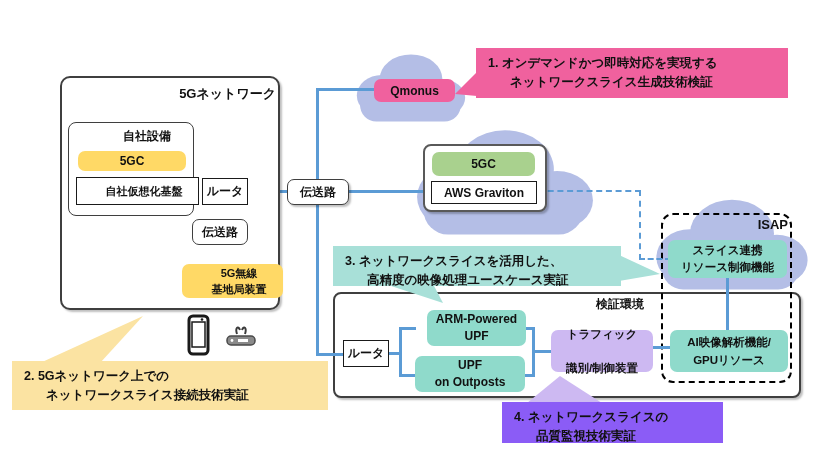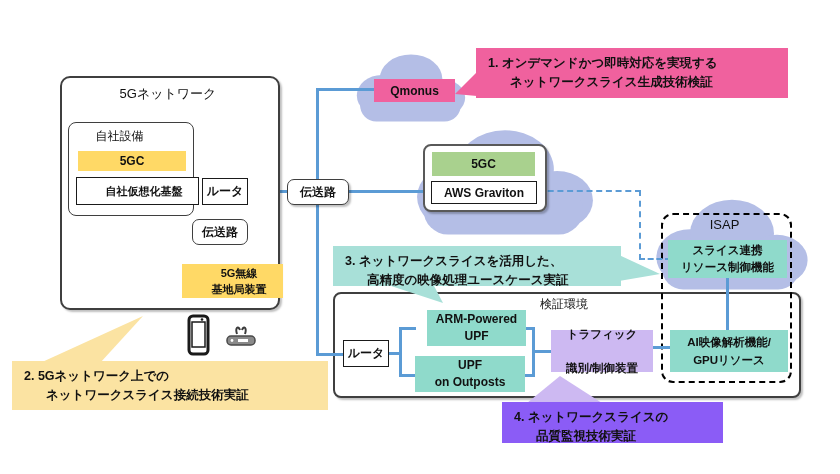--- a/index.html
+++ b/index.html
@@ -4,29 +4,29 @@
 <style>
   html,body{margin:0;padding:0;background:#fff;}
   .stage{position:relative;width:840px;height:474px;background:#fff;overflow:hidden;
          font-family:"Liberation Sans","DejaVu Sans",sans-serif;color:#111;}
   .abs{position:absolute;}
   .line{position:absolute;background:#5B9BD5;}
   .dashline-h{position:absolute;border-top:2px dashed #5B9BD5;}
   .dashline-v{position:absolute;border-left:2px dashed #5B9BD5;}
   .box{position:absolute;background:#fff;border:2px solid #3f3f3f;border-radius:10px;}
   .sqbox{position:absolute;background:#fff;border:2px solid #1a1a1a;}
-  .fill{position:absolute;}
+  .fill{position:absolute;border-radius:7px;}
   .c{display:flex;align-items:center;justify-content:center;text-align:center;}
   .col{display:flex;flex-direction:column;align-items:center;justify-content:center;text-align:center;}
   .b{font-weight:bold;}
   .t13{font-size:13px;} .t12{font-size:12px;} .t11{font-size:11px;padding-left:13px;} .t115{font-size:11.5px;}
   .shadow{box-shadow:2px 2px 2px rgba(0,0,0,0.25);}
   .callout{position:absolute;font-weight:bold;font-size:12.5px;line-height:19px;padding:6px 8px 4px 12px;}
   .callout .l2{padding-left:22px;}
-  .lbl{position:absolute;font-weight:normal;text-align:center;}
+  .lbl{position:absolute;font-weight:bold;text-align:right;}
 </style>
 </head>
 <body>
 
 <div class="stage">
 
   <svg class="abs" style="left:346px;top:42px;" width="130" height="92" viewBox="0 0 120 70">
     <ellipse cx="33" cy="42" rx="23" ry="19" fill="#B4BEE6"></ellipse>
     <ellipse cx="60" cy="27" rx="29" ry="23" fill="#B4BEE6"></ellipse>
     <ellipse cx="89" cy="44" rx="21" ry="17" fill="#B4BEE6"></ellipse>

